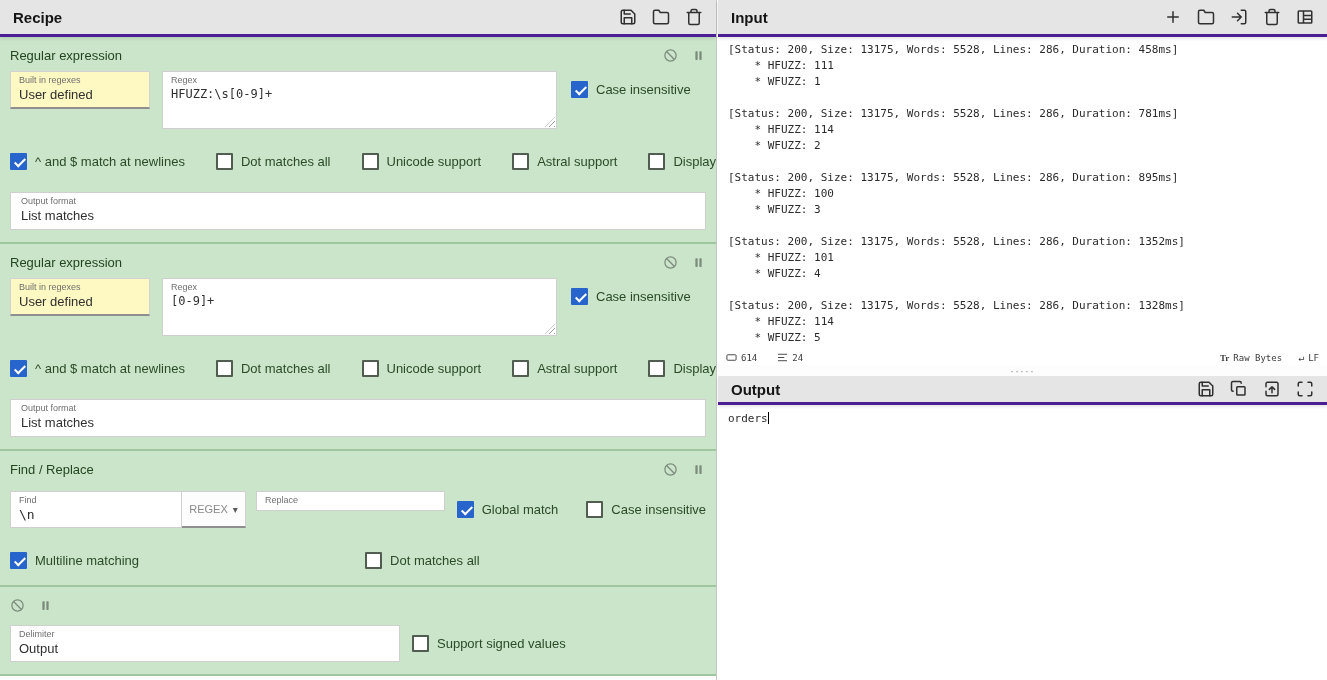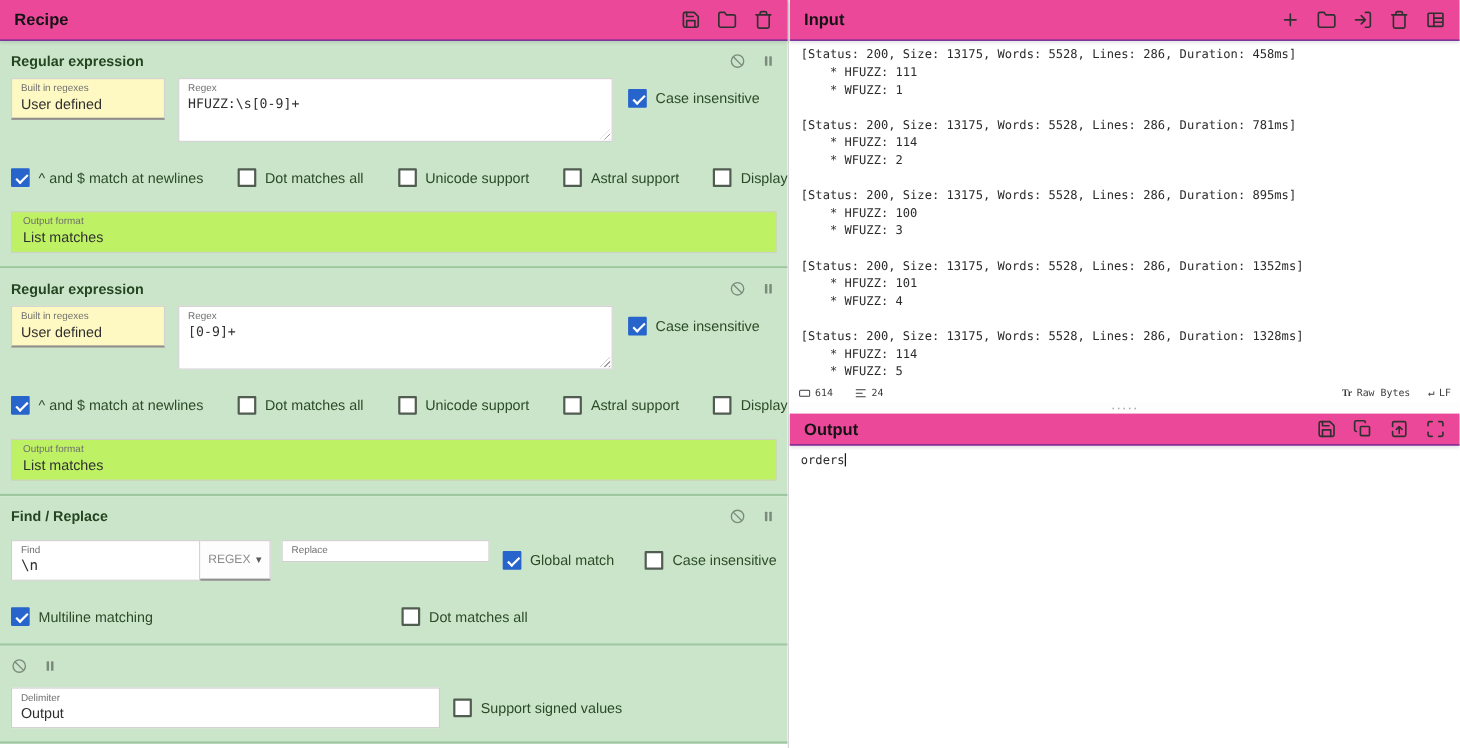--- a/index.html
+++ b/index.html
@@ -4,47 +4,47 @@
 <style>
   *{box-sizing:border-box;margin:0;padding:0}
   html,body{width:1327px;height:680px;overflow:hidden}
   body{font-family:"Liberation Sans",sans-serif;background:#fff;color:#222}
   #app{position:relative;width:1327px;height:680px;background:#fff}
 
   
   .panel-left{position:absolute;left:0;top:0;width:717px;height:680px;border-right:1px solid #c6c6c6;display:flex;flex-direction:column;background:#fff}
   .panel-right{position:absolute;left:718px;top:0;width:609px;height:680px;display:flex;flex-direction:column;background:#fff}
 
-  .pane-header{height:37px;background:#ec4899;border-bottom:1px solid #4c1d95;display:flex;align-items:center;padding:0 13px;flex:0 0 auto;position:relative;z-index:3;box-shadow:0 2px 3px rgba(0,0,0,.10)}
+  .pane-header{height:37px;background:#e5e5e5;border-bottom:3px solid #4c1d95;display:flex;align-items:center;padding:0 13px;flex:0 0 auto;position:relative;z-index:3;box-shadow:0 2px 3px rgba(0,0,0,.10)}
   .pane-header.small{height:29px}
   .pane-title{font-weight:bold;font-size:15px;color:#141414;flex:1}
   .header-icons{display:flex;gap:15px;align-items:center;color:#303030}
   .icon{width:18px;height:18px;display:block}
 
   
   .ops{flex:1;overflow:hidden;background:#fff}
   .op{background:#cbe5cb;border-bottom:2px solid #9fc79f;padding:4px 10px 12px}
   .op-head{display:flex;align-items:center;height:28px}
-  .op-title{font-size:13px;font-weight:bold;color:#23451f;flex:1}
+  .op-title{font-size:13px;font-weight:normal;color:#23451f;flex:1}
   .op-controls{display:flex;gap:13px;color:#7b8b7b;align-items:center}
   .op-controls .icon{width:15px;height:15px}
 
   .row{display:flex;align-items:flex-start}
   .row-args{margin-top:2px}
   .row-checks{margin-top:24px;gap:31px;align-items:center}
   .mono{font-family:"DejaVu Sans Mono",monospace}
 
   .arg-label{font-size:9px;color:#6f6f6f;display:block;line-height:11px;white-space:nowrap}
   .arg-value{font-size:13px;color:#303030;line-height:17px;display:block;white-space:nowrap}
   .arg-select{background:#fef9c3;border:1px solid #d2d2d2;border-bottom:2px solid #8f8f8f;padding:3px 8px 4px;width:140px}
   .arg-box{background:#fff;border:1px solid #cfcfcf;padding:3px 8px 4px}
   .arg-textarea{position:relative;background:#fff;border:1px solid #cfcfcf;padding:3px 8px;width:395px;height:58px;margin-left:12px}
   .arg-textarea .arg-value{font-size:12px}
   .resize-handle{position:absolute;right:1px;bottom:1px;width:10px;height:10px;background:repeating-linear-gradient(135deg,#9d9d9d 0 1px,transparent 1px 3.2px);clip-path:polygon(100% 0,100% 100%,0 100%)}
-  .arg-wide{margin-top:22px;background:#bef264;border:1px solid #cfcfcf;padding:3px 10px 5px}
+  .arg-wide{margin-top:22px;background:#ffffff;border:1px solid #cfcfcf;padding:3px 10px 5px}
 
   .checkbox{display:flex;align-items:center;gap:8px;font-size:13px;color:#2a4b26;white-space:nowrap;cursor:default}
   .box{width:17px;height:17px;border:2px solid #525d52;background:#fff;border-radius:1px;flex:0 0 auto;position:relative}
   .checkbox.checked .box{background:#2764cc;border-color:#2764cc}
   .checkbox.checked .box::after{content:"";position:absolute;left:5px;top:1px;width:4px;height:9px;border:solid #fff;border-width:0 2px 2px 0;transform:rotate(45deg)}
   .cb-top{margin-top:10px;margin-left:14px}
 
   .find-group{display:flex;align-items:stretch}
   .find-box{width:172px}
   .find-mode{width:64px;background:#fdfdfd;border:1px solid #cfcfcf;border-left:0;border-bottom:2px solid #8f8f8f;display:flex;align-items:center;justify-content:center;font-size:11px;color:#8a8a8a;gap:5px}

